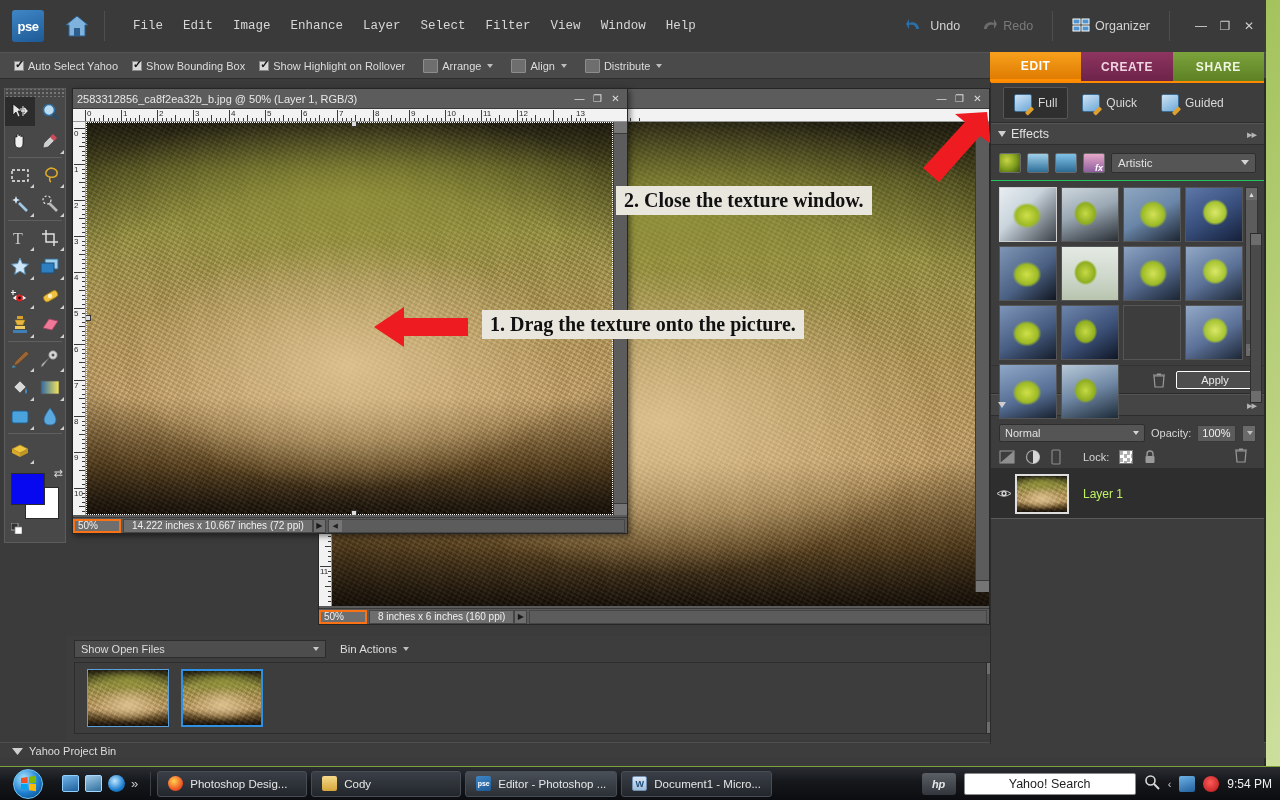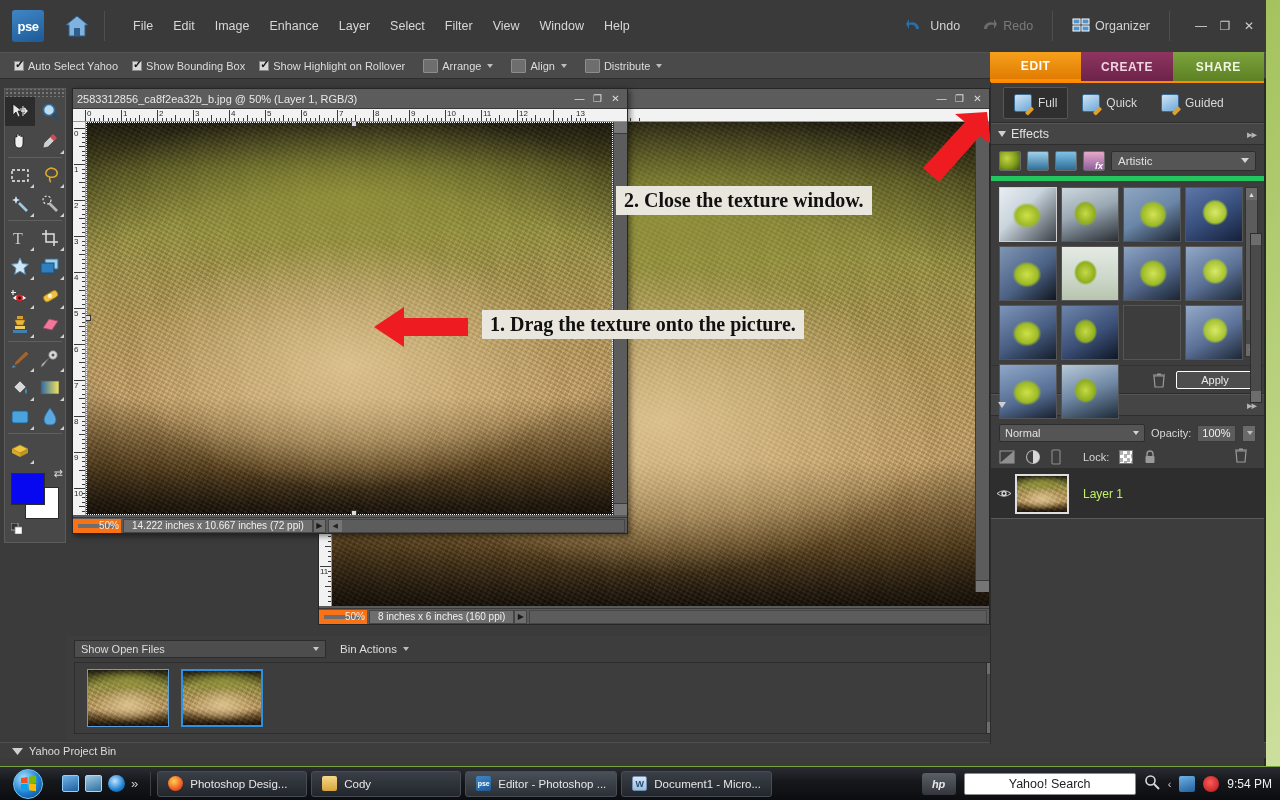--- a/index.html
+++ b/index.html
@@ -22,21 +22,21 @@
   
   .menubar { position:absolute; left:0; top:0; width:1266px; height:52px;
      background:#3a3a3a; display:flex; align-items:center; }
   .pse-logo { width:32px; height:32px; margin-left:12px; border-radius:3px;
      background:linear-gradient(160deg,#3f86c6,#1d5a96); display:flex;
      align-items:center; justify-content:center; color:#fff; font-size:13px;
      font-weight:bold; letter-spacing:-.5px; }
   .home-btn { width:34px; height:34px; margin-left:16px; display:flex;
      align-items:center; justify-content:center; }
   .menu-sep { width:1px; height:30px; background:#4e4e4e; margin:0 10px; }
-  .menu-items { display:flex; align-items:center; margin-left:8px; }
+  .menu-items { display:flex; align-items:center; margin-left:8px;font-family:Liberation Mono, monospace; }
   .menu-item { color:#d7d7d7; font-size:12.5px; padding:5px 10px; cursor:default; }
   .menubar-right { margin-left:auto; display:flex; align-items:center;
      padding-right:6px; }
   .mb-btn { display:flex; align-items:center; gap:5px; color:#d2d2d2;
      font-size:12.5px; padding:5px 9px; }
   .mb-btn.disabled { color:#7a7a7a; }
   .winctl { display:flex; align-items:center; gap:2px; margin-left:10px; }
   .winctl span { width:22px; height:22px; display:flex; align-items:center;
      justify-content:center; color:#cfcfcf; font-size:12px; }
 
@@ -82,21 +82,21 @@
 
   .panel-hdr { height:22px; background:#454545; display:flex; align-items:center;
      padding:0 8px; border-bottom:1px solid #2e2e2e; border-top:1px solid #555;}
   .tri { width:0;height:0;border-top:4px solid transparent;
      border-bottom:4px solid transparent;border-left:6px solid #cfcfcf; margin-right:6px;
      transform:rotate(90deg);}
   .panel-title { color:#e2e2e2; font-size:12.5px; }
   .panel-more { margin-left:auto; color:#b5b5b5; font-size:11px; letter-spacing:-1px;}
 
   .effects-toolrow { height:36px; display:flex; align-items:center; gap:6px;
-     padding:0 8px; border-bottom:5px solid #22c55e; }
+     padding:0 8px; border-bottom:1px solid #22c55e; }
   .fx-ico { width:22px; height:20px; border-radius:2px; border:1px solid #6b6b6b; }
   .fx1 { background:radial-gradient(circle at 35% 35%,#c8d444,#7c9c1c 55%,#3b4a10);}
   .fx2 { background:linear-gradient(180deg,#9fd0ea,#2e6f99); }
   .fx3 { background:linear-gradient(180deg,#7fc2e8,#2c6b95); }
   .fx4 { background:linear-gradient(180deg,#e8a8c8,#8d5f9f); position:relative;}
   .fx4::after{content:"fx";position:absolute;right:1px;bottom:-1px;color:#fff;
      font-size:9px;font-style:italic;font-weight:bold;}
   .fx-select { flex:1; height:20px; background:#555; border:1px solid #2e2e2e;
      display:flex; align-items:center; padding:0 6px; color:#e0e0e0; font-size:11.5px;
      border-radius:2px; }
@@ -183,22 +183,22 @@
      border-bottom:1px solid #999;}
   .ruler-v{width:13px;background:#f2f2f2;position:absolute;left:0;top:13px;
      bottom:0;overflow:hidden;border-right:1px solid #999;}
   .rtick{position:absolute;background:#3a3a3a;}
   .rlabel{position:absolute;font-size:8px;color:#2a2a2a;font-family:"Liberation Sans",sans-serif;}
   .canvas-area{position:absolute;left:13px;top:13px;right:0;bottom:0;
      background:#6d6d6d;overflow:hidden;}
   .texture{position:absolute;inset:0;}
   .statusbar{height:16px;background:#5a5a5a;display:flex;align-items:center;
      border-top:1px solid #3a3a3a;}
-  .sb-zoom{width:48px;height:14px;background:#6e6e6e;border:5px solid #f97316;
-     color:#f0f0f0;font-size:10px;display:flex;align-items:center;padding-left:21px;}
+  .sb-zoom{width:48px;height:14px;background:#6e6e6e;border:2px solid #f97316;
+     color:#f0f0f0;font-size:10px;display:flex;align-items:center;padding-left:3px;}
   .sb-info{height:14px;background:#6e6e6e;border:1px solid #454545;color:#f0f0f0;
      font-size:10px;display:flex;align-items:center;justify-content:center;
      padding:0 8px;margin-left:2px;}
   .sb-arrow{width:13px;height:14px;background:#6e6e6e;border:1px solid #454545;
      display:flex;align-items:center;justify-content:center;color:#1a1a1a;font-size:8px;}
 
   
   .tex-bg{
     background-color:#a98a4e;
     background-image:

